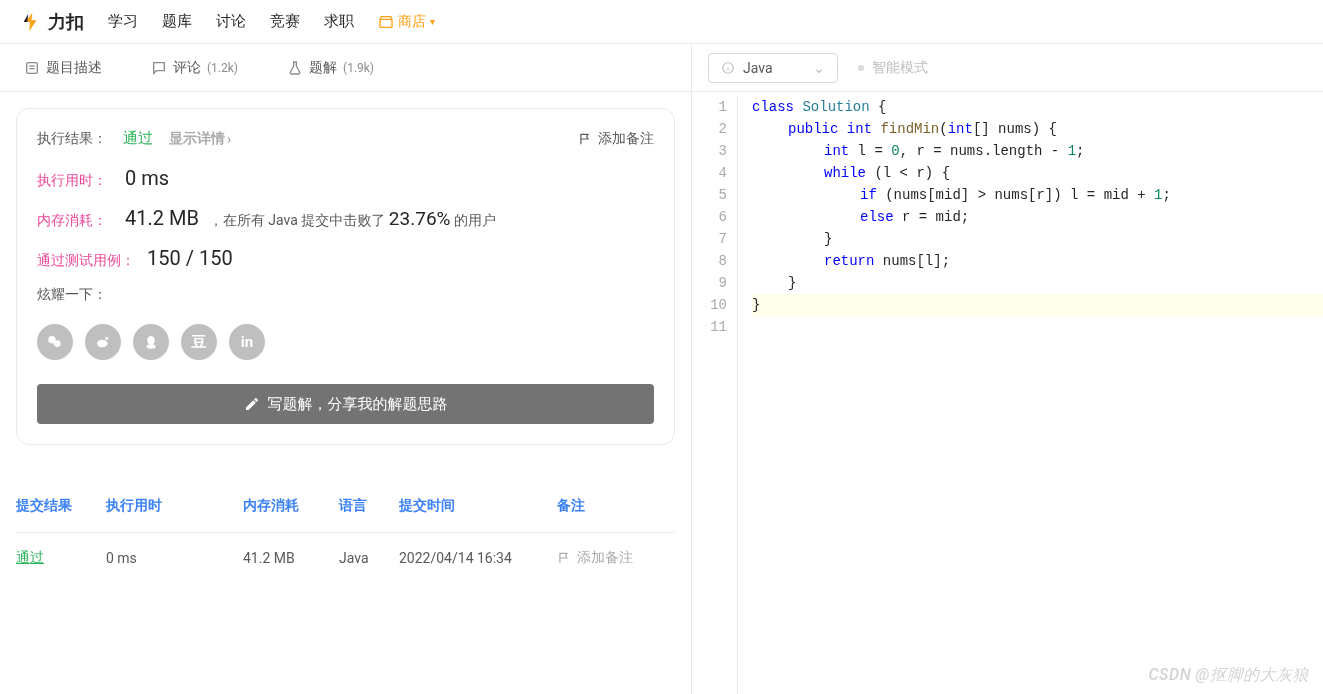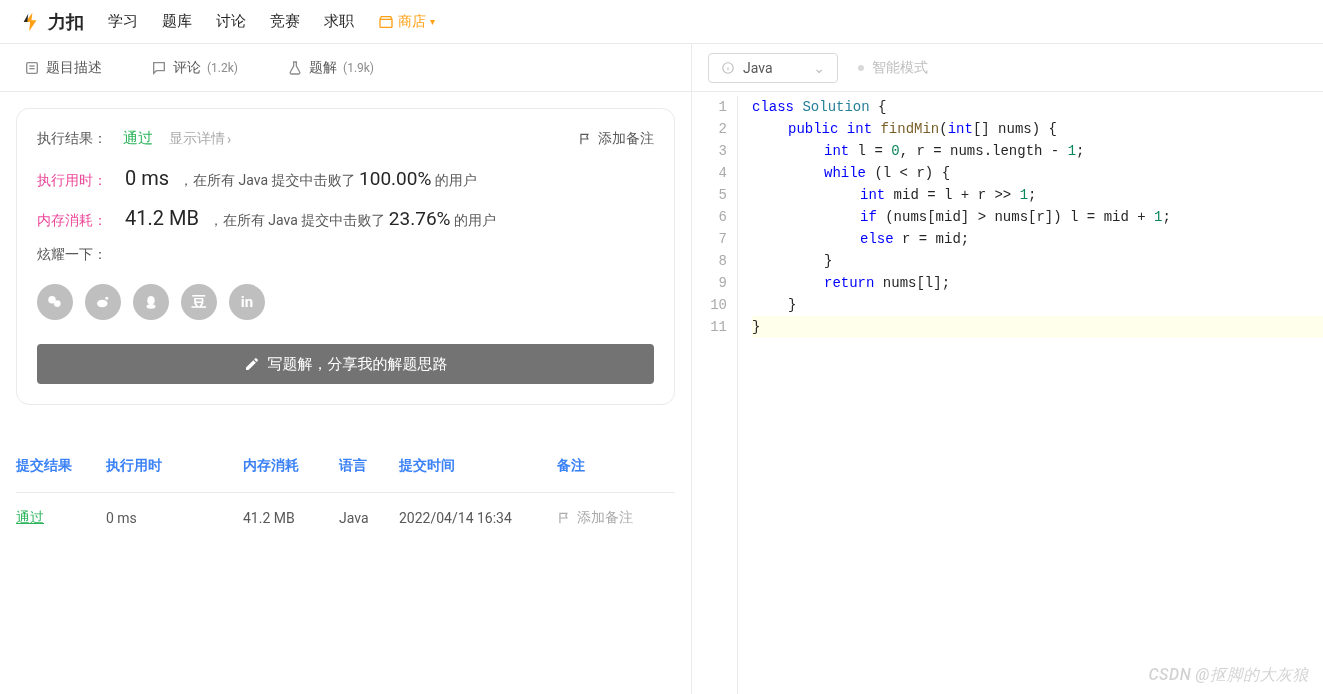--- a/index.html
+++ b/index.html
@@ -22,21 +22,21 @@
     .tab { display: flex; align-items: center; gap: 6px; padding: 0 24px; height: 48px; color: #595959; font-size: 14px; cursor: pointer; border-right: 1px solid transparent; }
     .tab.active { background: #fff; border-bottom: 2px solid transparent; font-weight: 500; color: #262626; position: relative; }
     .tab svg { width: 16px; height: 16px; }
     .tab-count { color: #8c8c8c; font-size: 12px; }
 
     .submission-card { margin: 16px 16px; border: 1px solid #eaeaea; border-radius: 13px; padding: 20px; }
     .result-row { display: flex; align-items: center; justify-content: space-between; margin-bottom: 18px; }
     .result-left { display: flex; align-items: center; gap: 16px; }
     .label { color: #595959; font-size: 14px; }
     .status-pass { color: #2db55d; font-size: 15px; font-weight: 500; }
-    .show-detail { color: #aaa; font-size: 14px; cursor: pointer; display: flex; align-items: center; gap: 2px; }
+    .show-detail { color: #aaa; font-size: 14px; cursor: pointer; display: flex; align-items: center; gap: 2px; font-weight: bold; }
     .show-detail .chev { font-size: 14px; }
     .add-note { display: flex; align-items: center; gap: 6px; color: #595959; cursor: pointer; font-size: 14px; }
     .add-note svg { width: 14px; height: 14px; stroke: #595959; }
 
     .stat-row { display: flex; align-items: baseline; gap: 10px; margin-bottom: 16px; }
     .stat-label { color: #ec4899; font-size: 14px; width: 78px; }
     .stat-value { font-size: 20px; color: #262626; font-weight: 400; }
     .stat-desc { color: #595959; font-size: 14px; }
     .percent { font-size: 19px; color: #262626; }
 
@@ -151,34 +151,33 @@
           <svg viewBox="0 0 24 24" fill="none" stroke-width="2">
               <path d="M5 3v18M5 4h12l-2 4 2 4H5"></path>
             </svg>
           <span>添加备注</span>
         </div>
       </div>
 
       <div class="stat-row">
         <span class="stat-label">执行用时：</span>
         <span class="stat-value">0 ms</span>
-        <span class="stat-desc">
-          <span>，在所有 Java 提交中击败了</span>
-          <span class="percent">100.00%</span>
-          <span>的用户</span>
-        </span>
       </div>
       <div class="stat-row">
         <span class="stat-label">内存消耗：</span>
         <span class="stat-value">41.2 MB</span>
         <span class="stat-desc">
           <span>，在所有 Java 提交中击败了</span>
           <span class="percent">23.76%</span>
           <span>的用户</span>
         </span>
+      </div>
+      <div class="stat-row">
+        <span class="stat-label" style="width:100px">通过测试用例：</span>
+        <span class="stat-value">150 / 150</span>
       </div>
 
       <div class="share-row">炫耀一下：</div>
       <div class="social-icons">
         <div class="social-icon">
             <svg width="18" height="18" viewBox="0 0 24 24" fill="#fff">
               <circle cx="8" cy="9" r="5"></circle>
               <circle cx="15" cy="14" r="4.5"></circle>
             </svg>
           </div>
@@ -262,21 +261,20 @@
           <div>8</div>
           <div>9</div>
           <div>10</div>
           <div>11</div>
         </div>
       <div class="codelines" id="codelines">
           <div><span class="kw">class</span> <span class="type">Solution</span> {</div>
           <div><span class="indent1"><span class="kw">public</span> <span class="kw">int</span> <span class="name">findMin</span>(<span class="kw">int</span>[] nums) {</span></div>
           <div><span class="indent2"><span class="kw">int</span> l = <span class="num">0</span>, r = nums.length - <span class="num">1</span>;</span></div>
           <div><span class="indent2"><span class="kw">while</span> (l &lt; r) {</span></div>
-          <div><span class="indent3"><span class="kw">int</span> mid = l + r &gt;&gt; <span class="num">1</span>;</span></div>
           <div><span class="indent3"><span class="kw">if</span> (nums[mid] &gt; nums[r]) l = mid + <span class="num">1</span>;</span></div>
           <div><span class="indent3"><span class="kw">else</span> r = mid;</span></div>
           <div><span class="indent2">}</span></div>
           <div><span class="indent2"><span class="kw">return</span> nums[l];</span></div>
           <div><span class="indent1">}<span></span></span></div>
           <div class="current-line">}</div>
         </div>
     </div>
   </div>
 </div>

